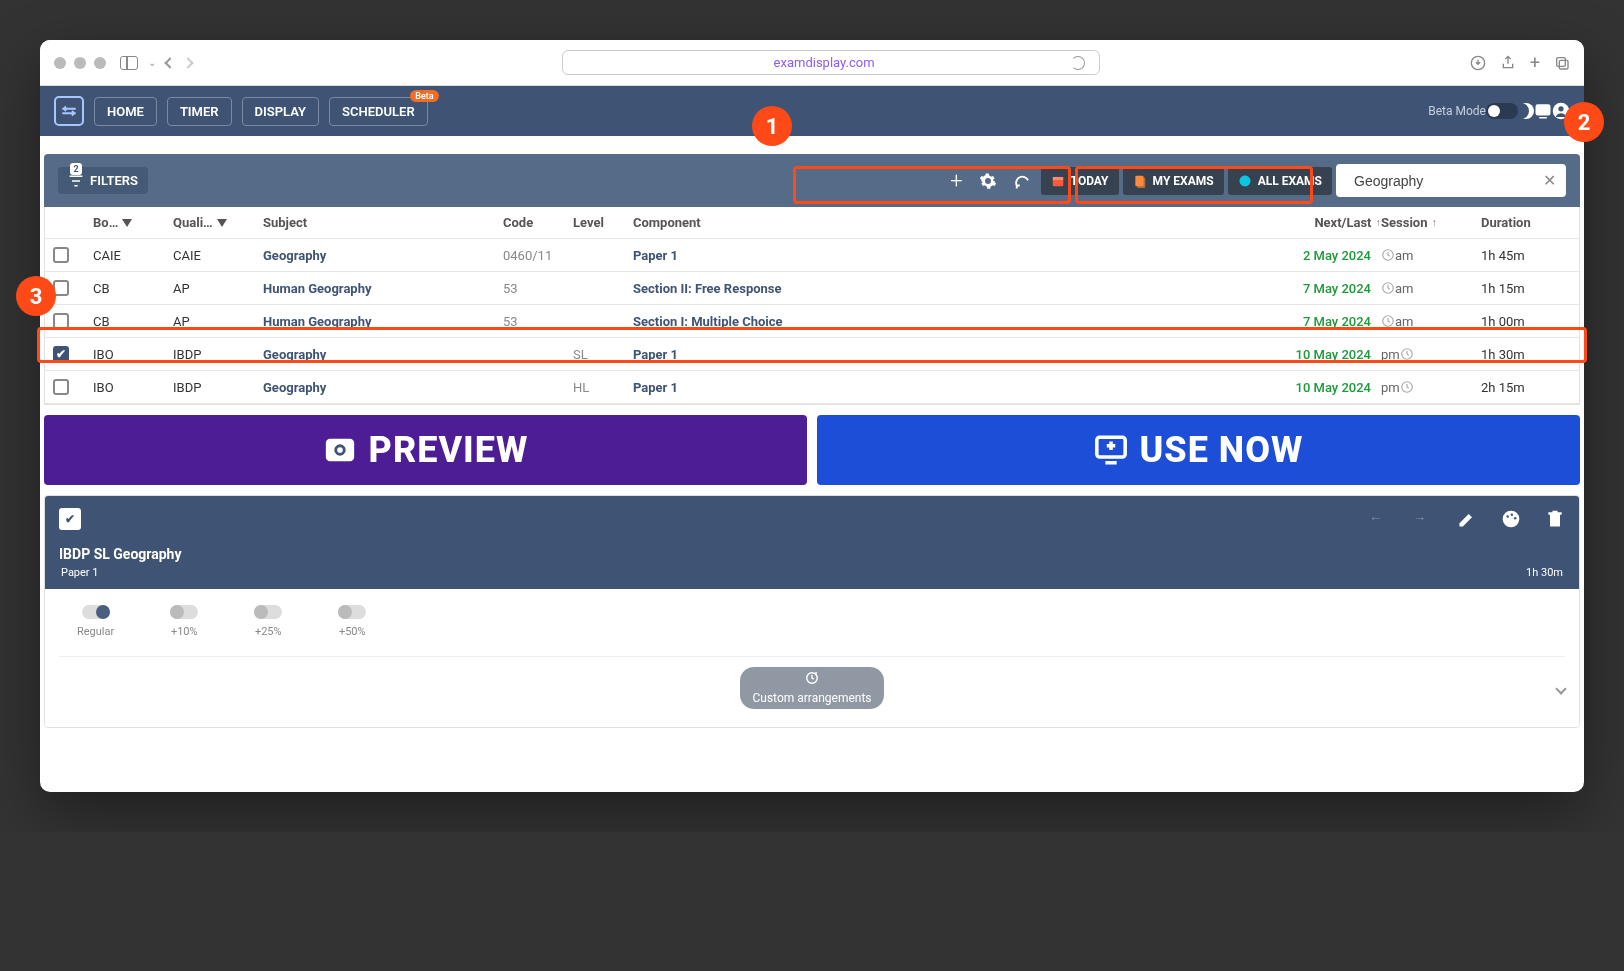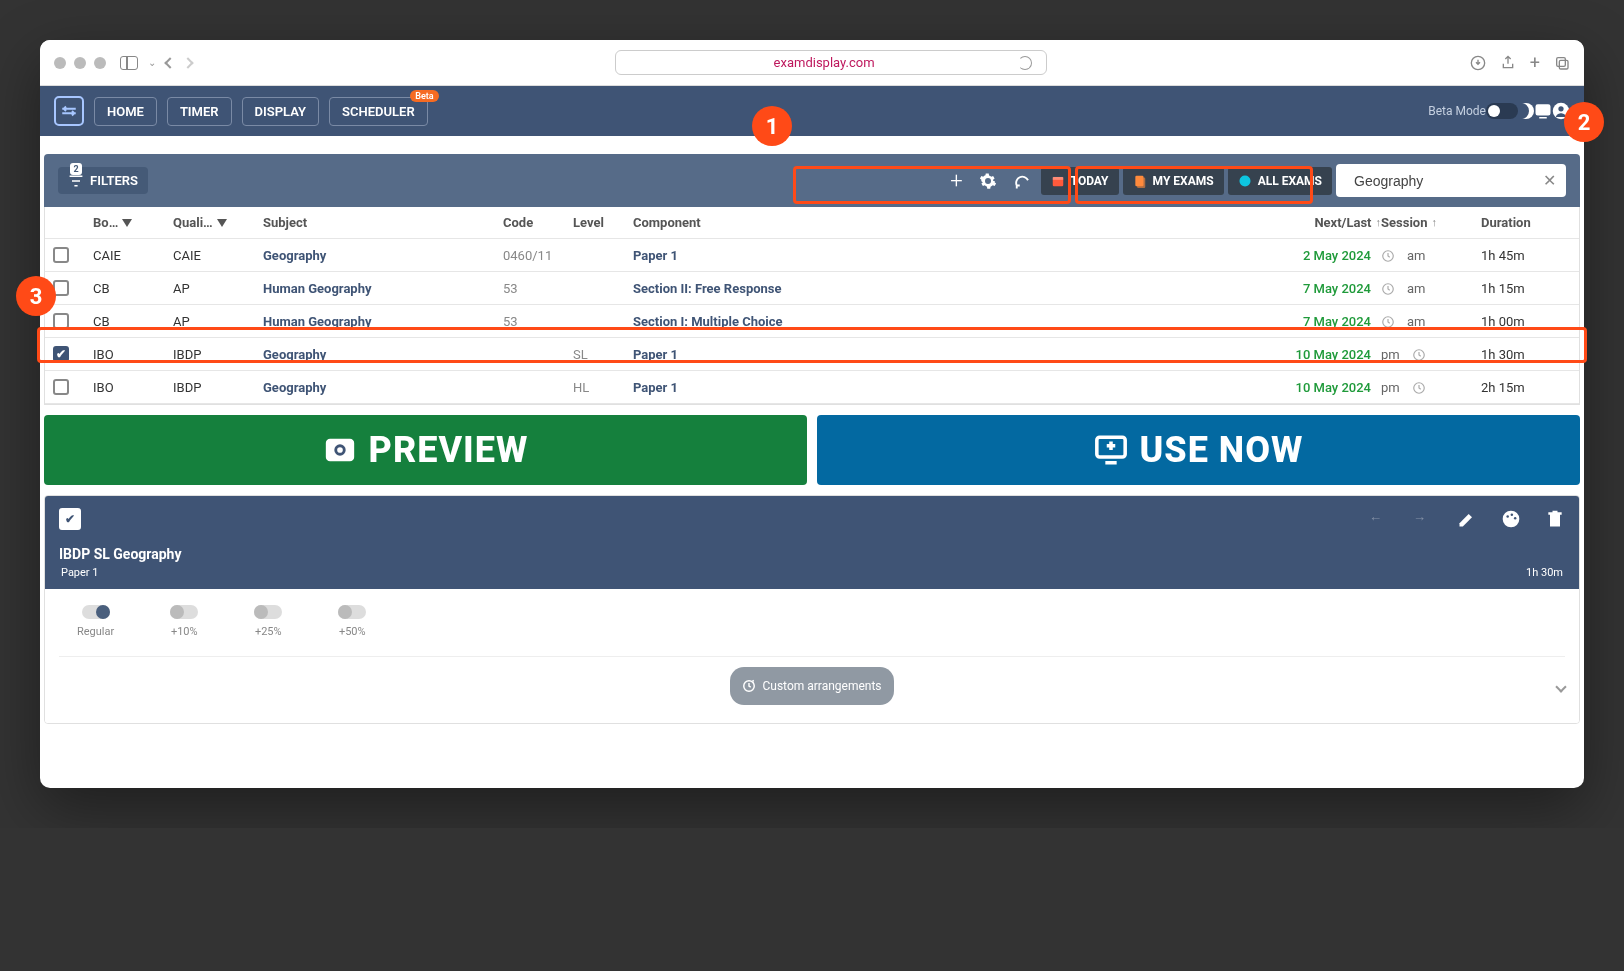--- a/index.html
+++ b/index.html
@@ -10,21 +10,21 @@
 .browser-bar { display: flex; align-items: center; padding: 10px 14px; background: #fff; border-bottom: 1px solid #ddd; border-radius: 10px 10px 0 0; gap: 14px; }
 .traffic-lights { display: flex; gap: 8px; }
 .tl { width: 12px; height: 12px; border-radius: 50%; background: #bbb; }
 .bar-icons { display: flex; align-items: center; gap: 10px; color: #888; }
 .chevron { border: solid #999; border-width: 0 2px 2px 0; padding: 3px; display: inline-block; }
 .left  { transform: rotate(135deg); }
 .right { transform: rotate(-45deg); }
 .sidebar-icon-box { width: 18px; height: 14px; border: 1.5px solid #888; border-radius: 3px; position: relative; }
 .sidebar-icon-box::before { content:''; position:absolute; left:5px; top:0; bottom:0; width:1.5px; background:#888; }
 .addr { flex: 1; display: flex; justify-content: center; }
-.addr-box { width: 432px; display:flex; justify-content:space-between; align-items:center; padding: 4px 14px; border: 1px solid #ccc; border-radius: 6px; color: #be185d; font-size: 13px; }
+.addr-box { width: 538px; display:flex; justify-content:space-between; align-items:center; padding: 4px 14px; border: 1px solid #ccc; border-radius: 6px; color: #8b5cf6; font-size: 13px; }
 .refresh-icon { width:14px; height:14px; border:1.5px solid #999; border-radius:50%; border-left-color:transparent; position:relative; display:inline-block; }
 .right-icons { display:flex; gap:14px; color:#888; align-items:center; }
 
 
 .app-header { background: #3f5475; display: flex; align-items: center; padding: 10px 14px; gap: 10px; }
 .logo { width: 30px; height: 30px; border: 2px solid #a7c6ff; border-radius: 5px; display:flex; align-items:center; justify-content:center; color:#a7c6ff; font-weight:bold; }
 .nav-btn { border: 1px solid #7a8aa5; color: #fff; padding: 6px 12px; border-radius: 4px; font-size: 13px; font-weight: 600; cursor:pointer; position:relative; }
 .badge-beta { position:absolute; top:-8px; right:-12px; background:#f66b22; color:#fff; font-size:9px; padding:1px 5px; border-radius:8px; font-weight:600; }
 .header-right { margin-left:auto; display:flex; align-items:center; color:#fff; }
 .beta-text { font-size: 12px; color:#c5d0e0; }
@@ -55,51 +55,51 @@
 .th { display:flex; align-items:center; gap:4px; }
 .sort-arrow { color:#888; font-size:11px; }
 .funnel { width:0;height:0;border-left:5px solid transparent;border-right:5px solid transparent;border-top:8px solid #555; }
 .trow { font-size:13px; }
 .checkbox { width:16px; height:16px; border:2px solid #888; border-radius:3px; cursor:pointer; display:flex; align-items:center; justify-content:center; background:#fff; }
 .checkbox.checked { background:#3f5475; border-color:#3f5475; }
 .check { color:#fff; font-size:12px; font-weight:900; }
 .cell-subject, .cell-component { font-weight:700; color:#3f5475; }
 .cell-code, .cell-level { color:#888; }
 .cell-date { color:#1f9a3a; font-weight:500; text-align:right; padding-right:10px; }
-.cell-session { display:flex; align-items:flex-end; gap:12px; color:#666; }
+.cell-session { display:flex; align-items:flex-start; gap:0; color:#666; }
 .tfoot { display:flex; justify-content:space-between; align-items:center; padding:10px 14px; color:#666; font-size:13px; }
 .pager { display:flex; align-items:center; gap:14px; }
 .pager .chevron { cursor:pointer; }
 .chevron.disabled { border-color:#ccc; }
 
 
 .big-btns { display:flex; gap:10px; padding:10px 4px; }
 .big-btn { flex:1; display:flex; align-items:center; justify-content:center; gap:12px; padding:14px; font-size:36px; font-weight:800; color:#fff; border-radius:4px; cursor:pointer; letter-spacing:1px; }
-.btn-preview { background:#15803d; }
-.btn-use { background:#0369a1; }
+.btn-preview { background:#4c1d95; }
+.btn-use { background:#1d4ed8; }
 .btn-save { background:#0ea7e0; }
 .big-btn svg { width:34px; height:34px; fill:#fff; }
 
 
 .detail { margin:0 4px 4px 4px; border-radius:4px; overflow:hidden; border:1px solid #e0e0e0; }
 .detail-head { background:#3f5475; color:#fff; padding:12px 14px 8px 14px; }
 .detail-icons { display:flex; align-items:center; }
 .detail-icons .spacer { flex:1; }
 .detail-icons .di { width:20px; height:20px; cursor:pointer; margin-left:24px; color:#fff; }
 .di.disabled { opacity:0.35; }
 .detail-title { text-align:left; font-weight:700; font-size:14px; margin-top:16px; }
 .detail-sub { display:flex; justify-content:space-between; font-size:11px; padding:4px 2px 2px 2px; }
 .detail-body { background:#fff; padding:12px 14px 18px 14px; }
 .time-toggles { display:flex; gap:56px; padding:4px 18px 12px 18px; }
 .tt { display:flex; flex-direction:column; align-items:center; gap:6px; font-size:11px; color:#888; }
 .tt .pill { width:28px; height:14px; border-radius:7px; background:#ddd; position:relative; cursor:pointer; }
 .tt .pill::before { content:''; width:14px; height:14px; border-radius:50%; background:#bbb; position:absolute; top:0; left:0; }
 .tt.active .pill::before { background:#4a5f7d; left:14px; }
 .custom-arr { display:flex; align-items:center; justify-content:center; gap:8px; }
-.chip { display:flex; align-items:center; gap:6px; background:#9099a3; color:#fff; padding:12px 12px; border-radius:14px; font-size:12px; cursor:pointer; }
+.chip { display:flex; align-items:center; gap:6px; background:#9099a3; color:#fff; padding:4px 12px; border-radius:14px; font-size:12px; cursor:pointer;flex-direction:column; }
 hr.sep { border:none; border-top:1px solid #eee; margin:6px 0 10px 0; }
 
 
 .callout { position:absolute; width:40px; height:40px; border-radius:50%; background:#ff4a17; color:#fff; font-size:22px; font-weight:700; display:flex; align-items:center; justify-content:center; z-index:20; }
 .anno-box { position:absolute; border:3px solid #ff4a17; border-radius:4px; pointer-events:none; z-index:10; }
 
 svg { display:block; }
 </style>
 </head>
 <body>

